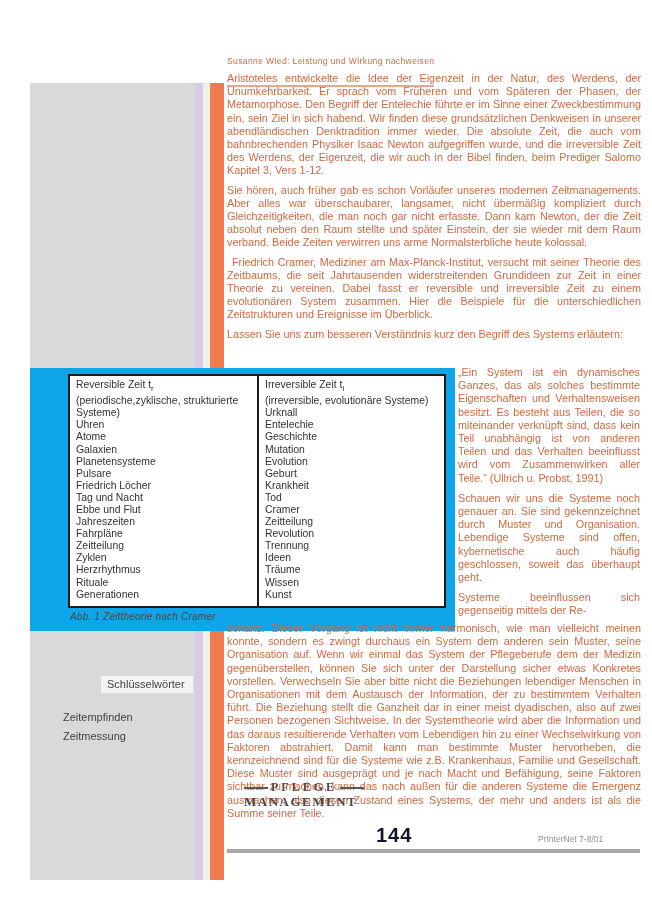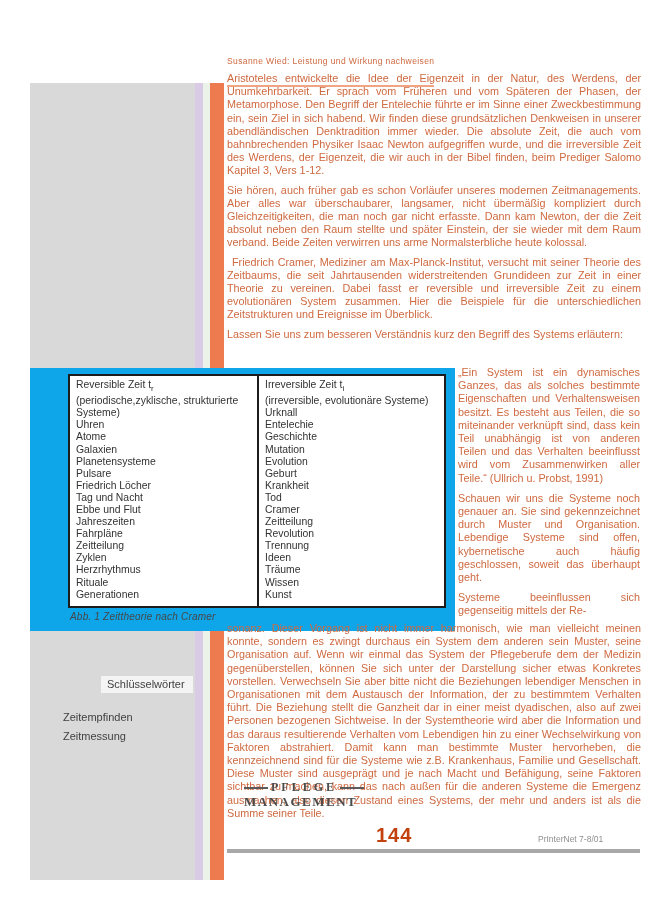--- a/index.html
+++ b/index.html
@@ -69,21 +69,21 @@
   .logo-pflege {
     font-size:12px; font-weight:bold; letter-spacing:3px; color:#4c4c4c; padding:0 3px;
     font-family:"Liberation Serif", serif;
   }
   .logo-mgmt {
     font-size:13px; font-weight:bold; letter-spacing:1.5px; color:#4c4c4c; margin-top:-1px;
     font-family:"Liberation Serif", serif;
   }
   .page-num {
     position:absolute; left:376px; top:824px; z-index:3;
-    font-size:20px; font-weight:bold; color:#c2410c; letter-spacing:1px;
+    font-size:20px; font-weight:bold; color:#0f172a; letter-spacing:1px;
   }
   .footer-rule { position:absolute; left:227px; top:849px; width:413px; height:4px; background:#a8a8a8; z-index:2; }
   .issue { position:absolute; left:538px; top:834px; z-index:3; font-size:8.5px; color:#8f8f8f; }
 </style>
 </head>
 <body>
 
 <div class="page">
 
   <div class="sidebar-bg"></div>

